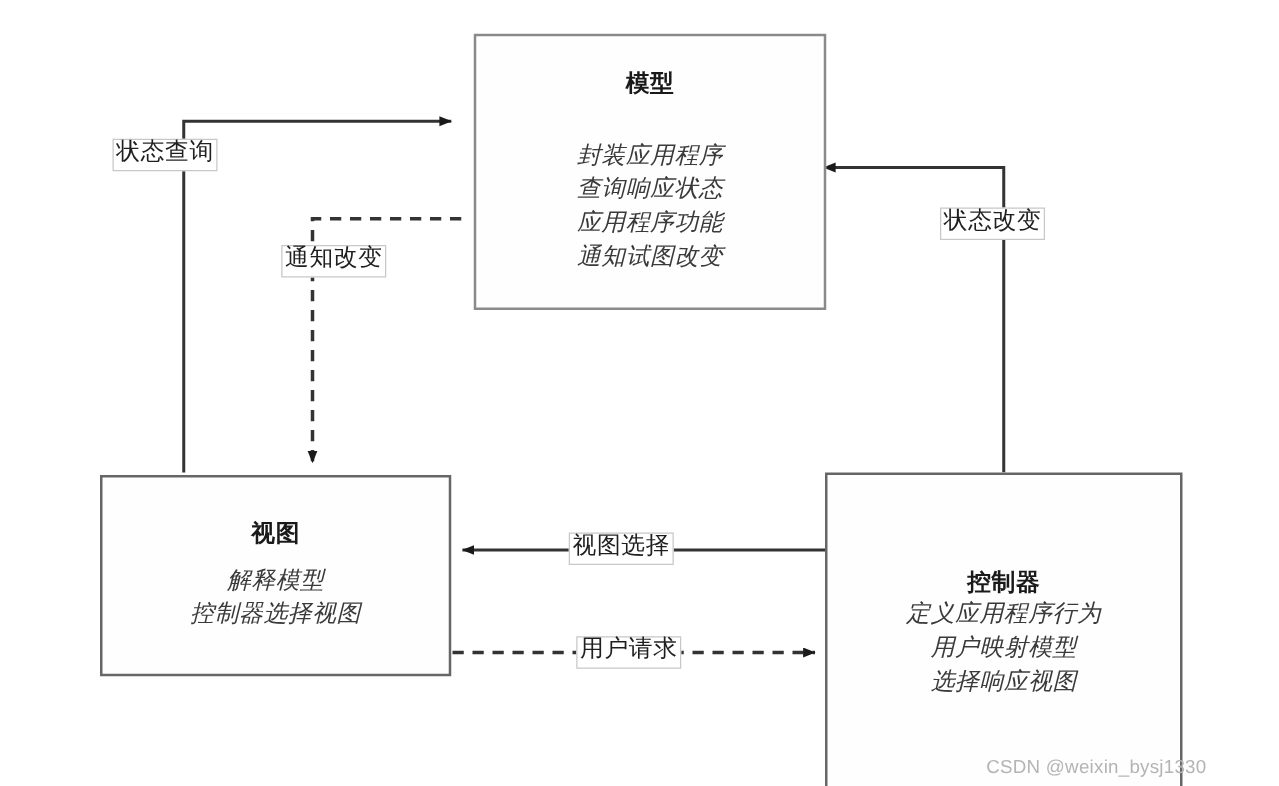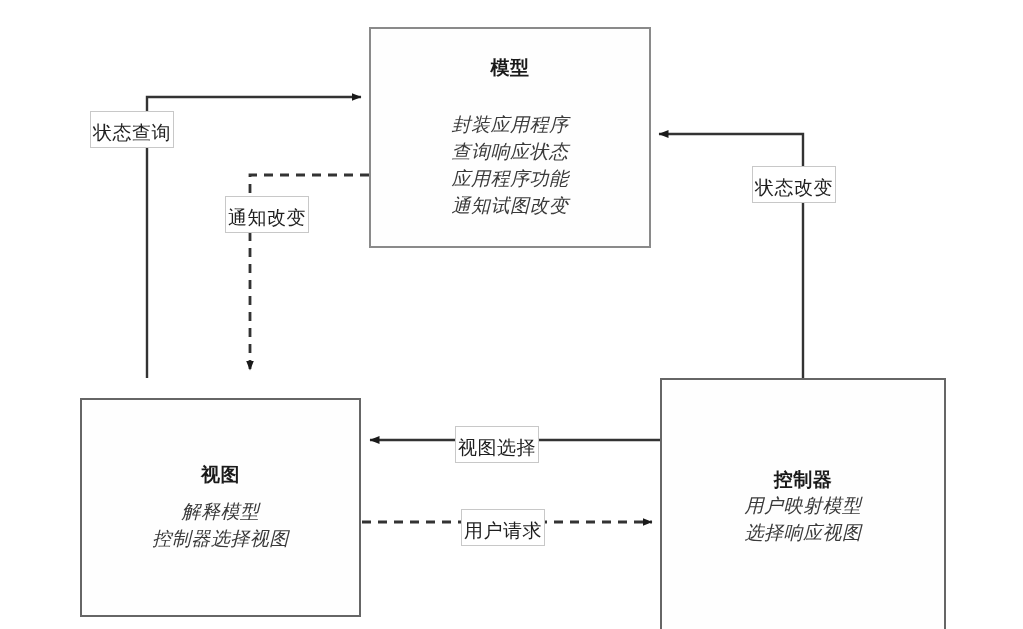--- a/index.html
+++ b/index.html
@@ -46,50 +46,50 @@
     font-size: 19px;
     color: #3a3a3a;
     line-height: 1.42;
     letter-spacing: 0.5px;
   }
   .node-line {
     white-space: nowrap;
     font-style: italic;
   }
   #node-model {
-    left: 369px;
+    left: 379px;
     top: 27px;
     width: 282px;
     height: 221px;
     border-color: #8a8a8a;
     gap: 32px;
   }
   #node-view {
     left: 80px;
-    top: 398px;
+    top: 380px;
     width: 281px;
-    height: 219px;
+    height: 161px;
     border-color: #666666;
     gap: 12px;
   }
   #node-controller {
     left: 660px;
     top: 378px;
     width: 286px;
     height: 258px;
     border-color: #666666;
   }
   .edge-label {
     position: absolute;
     background: #ffffff;
     border: 1px solid #c8c8c8;
     font-size: 19px;
     color: #1f1f1f;
     line-height: 1;
-    padding: 11px 2px 5px 2px;
+    padding: 0 2px 5px 2px;
     white-space: nowrap;
     box-sizing: border-box;
     letter-spacing: 0.5px;
   }
   #label-state-query   { left: 90px;  top: 111px; }
   #label-notify-change { left: 200px; top: 196px; margin-left: 25px; }
   #label-state-change  { left: 752px; top: 166px; }
   #label-view-select   { left: 455px; top: 426px; }
   #label-user-request  { left: 461px; top: 509px; text-align: center; }
   #watermark {
@@ -140,25 +140,27 @@
     <div class="node-title">视图</div>
     <div class="node-lines">
       <div class="node-line">解释模型</div>
       <div class="node-line">控制器选择视图</div>
     </div>
   </div>
 
   <div class="node" id="node-controller">
     <div class="node-title">控制器</div>
     <div class="node-lines">
+      <div class="node-line">定义应用程序行为</div>
       <div class="node-line">用户映射模型</div>
       <div class="node-line">选择响应视图</div>
     </div>
   </div>
 
   <div class="edge-label" id="label-state-query">状态查询</div>
   <div class="edge-label" id="label-notify-change">通知改变</div>
   <div class="edge-label" id="label-state-change">状态改变</div>
   <div class="edge-label" id="label-view-select">视图选择</div>
   <div class="edge-label" id="label-user-request">用户请求</div>
 
+  <div id="watermark">CSDN @weixin_bysj1330</div>
 
 </div>
 
 </body></html>

